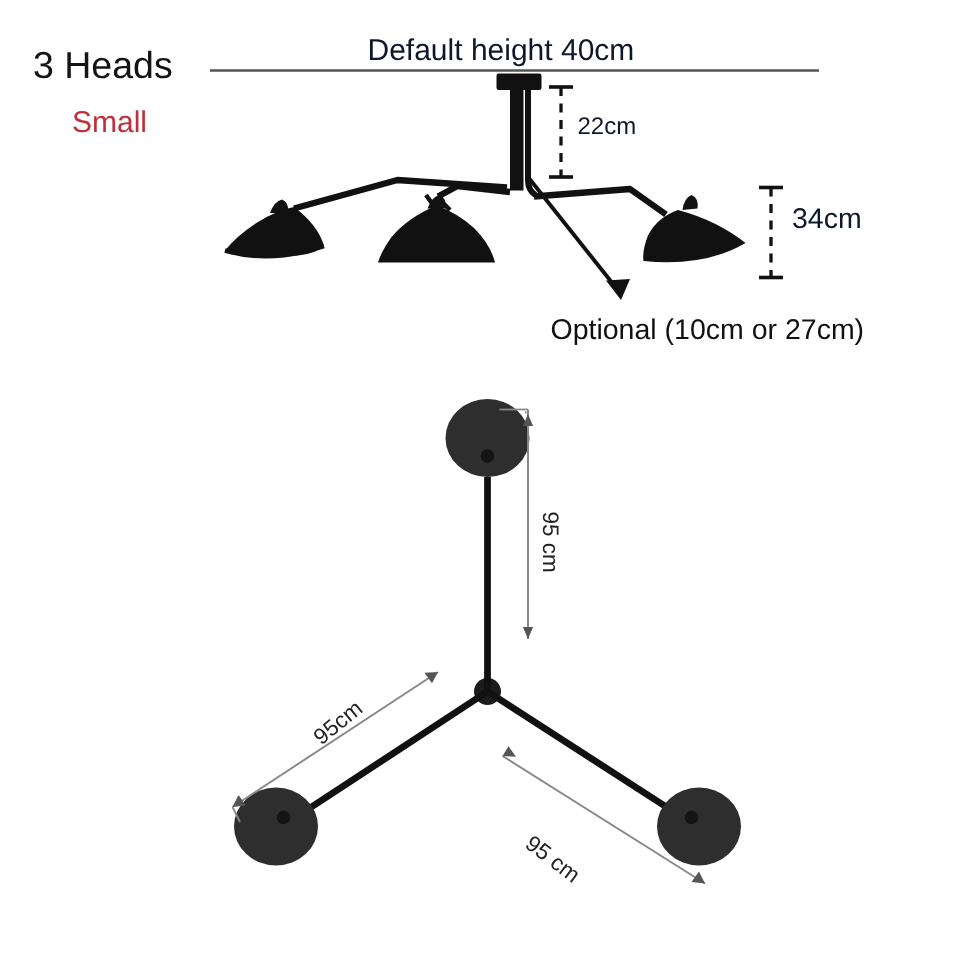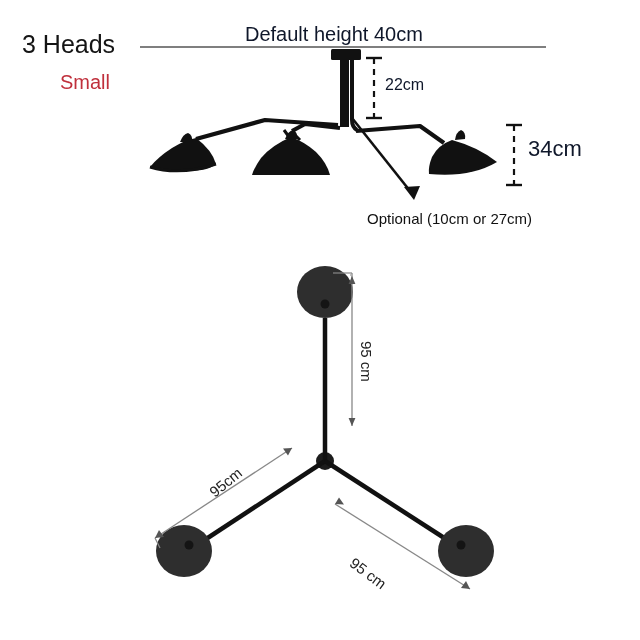--- a/index.html
+++ b/index.html
@@ -36,41 +36,40 @@
     left: 22px;
     top: 30px;
     font-size: 25px;
     color: #141414;
   }
   #title-size {
     left: 48px;
     top: 71px;
     font-size: 20px;
     color: #c0303c;
-    margin-left: 12px;
   }
   #lbl-default-height {
     left: 245px;
     top: 23px;
     font-size: 20px;
   }
   #lbl-22cm {
     left: 385px;
     top: 76px;
     font-size: 16px;
   }
   #lbl-34cm {
     left: 528px;
     top: 136px;
-    font-size: 22px;
+    font-size: 19px;
   }
   #optional-block {
     left: 367px;
     top: 208px;
-    font-size: 15px;
+    font-size: 19px;
     color: #111111;
   }
   #optional-block div { line-height: 1.42; }
   .plan-lbl {
     position: absolute;
     font-size: 15px;
     color: #222222;
     white-space: nowrap;
     transform-origin: 0 0;
   }

